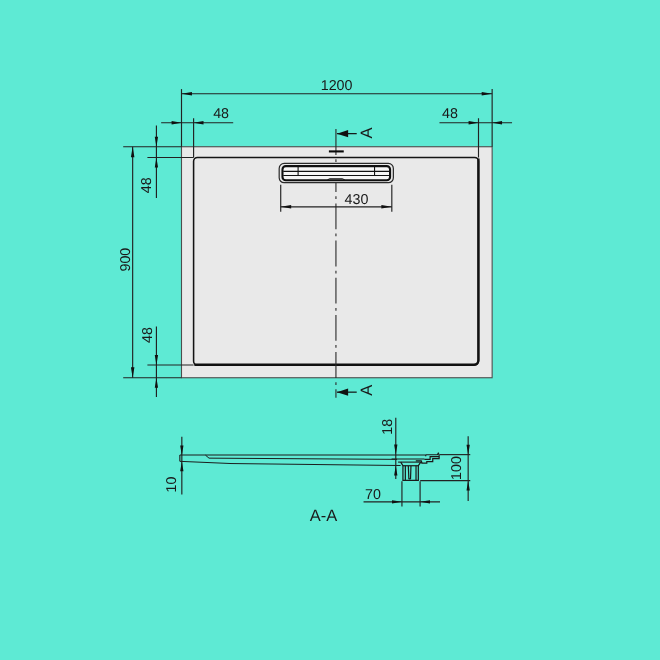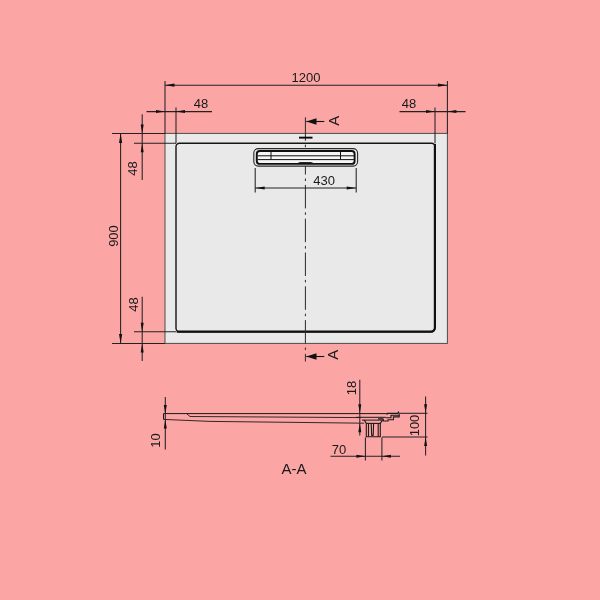--- a/index.html
+++ b/index.html
@@ -1,16 +1,16 @@
 <!DOCTYPE html>
 <html><head>
 <meta charset="utf-8">
 <style>
   html,body{margin:0;padding:0;background:#ffffff;}
-  .wrap{width:600px;height:600px;position:relative;background:#fca5a5;}
+  .wrap{width:600px;height:600px;position:relative;background:#5eead4;}
   text{font-family:"Liberation Sans", sans-serif;fill:#1a1a1a;}
   .dim{font-size:13px;}
   .ttl{font-size:15px;}
 </style>
 </head>
 <body>
 <div class="wrap">
 <svg width="600" height="600" viewBox="0 0 600 600" xmlns="http://www.w3.org/2000/svg">
 <defs></defs>
 <g stroke-linecap="butt" stroke-linejoin="miter" fill="none">

